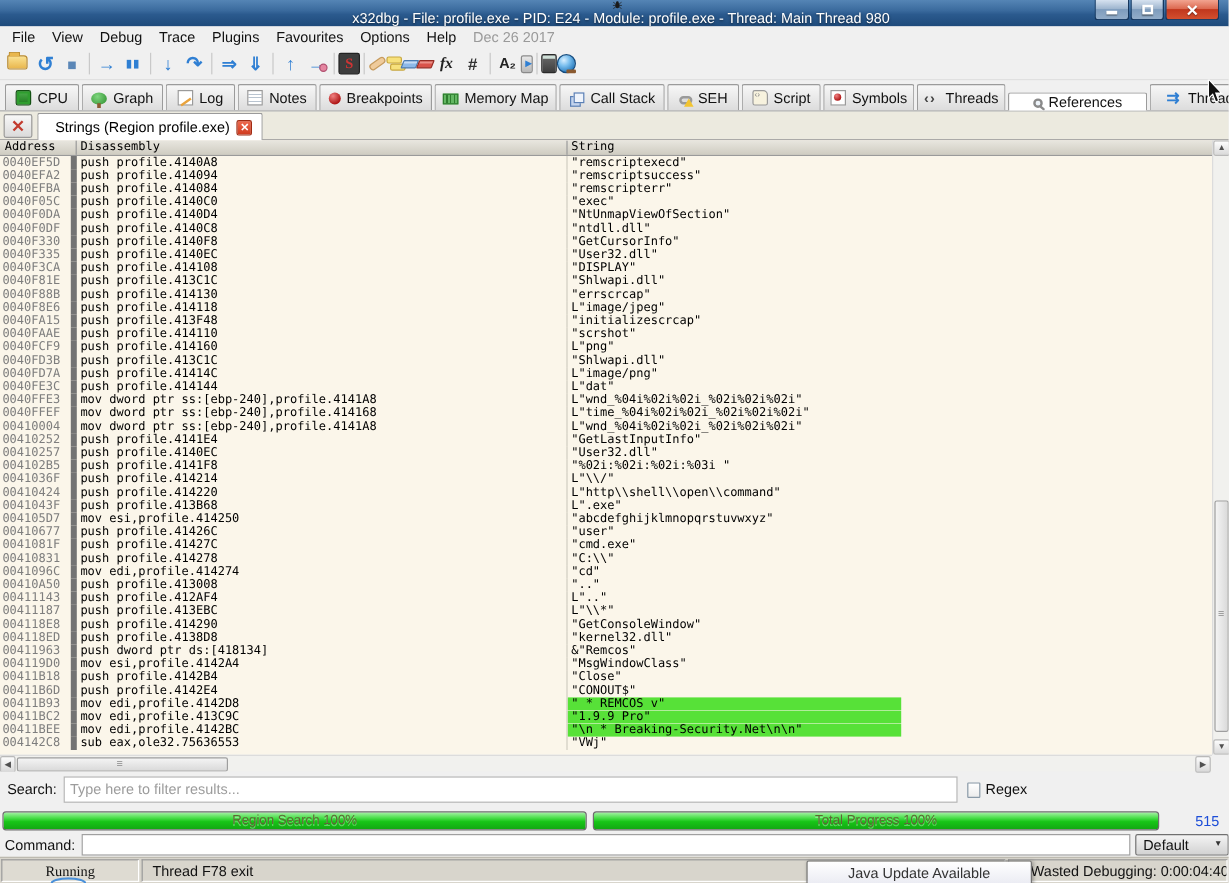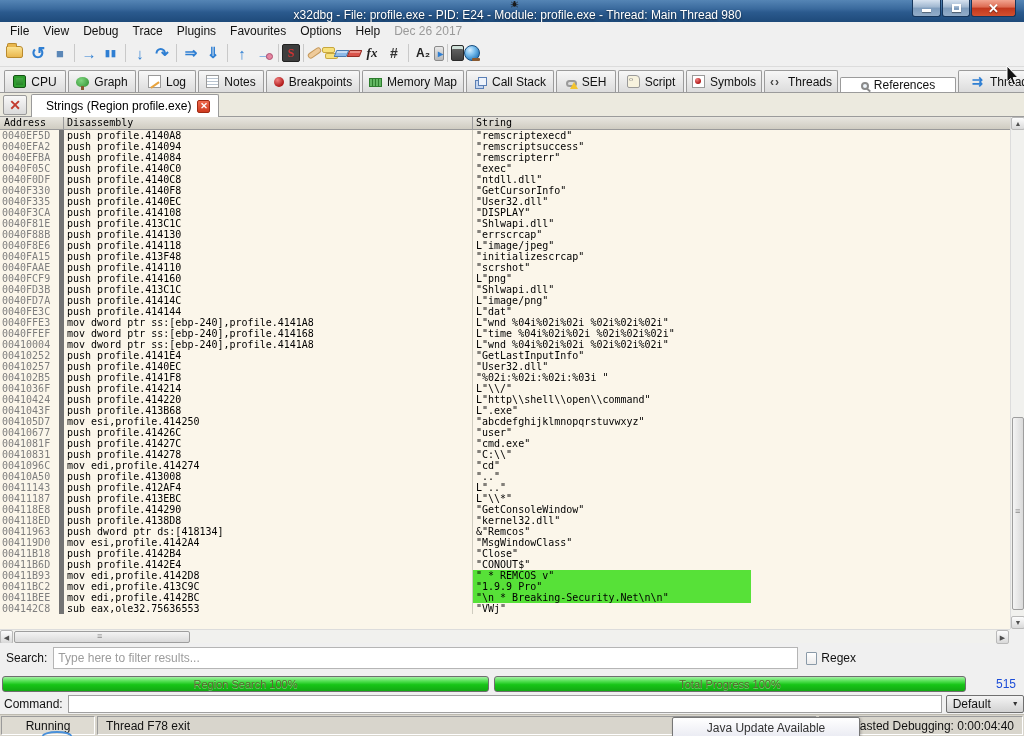--- a/index.html
+++ b/index.html
@@ -184,21 +184,21 @@
   .cmd-dd { width:78px; height:18px; margin-left:4px; border:1px solid #707070; border-radius:2px;
     background:linear-gradient(#f4f4f4,#d2d2d2); display:flex; align-items:center; justify-content:space-between;
     padding:0 4px 0 6px; color:#111; }
   .cmd-dd .dd-arr { font-size:7px; color:#333; }
 
   
   .statusbar { position:absolute; top:714px; left:0; width:1024px; height:22px; background:#d8d5cc;
     border-top:1px solid #bdbab0; display:flex; align-items:stretch; }
   .spanel { border:1px solid; border-color:#9a9a9a #fff #fff #9a9a9a; margin:1px 1px; padding:2px 8px;
     color:#111; background:#d8d5cc; white-space:nowrap; overflow:hidden; }
-  .spanel.state { width:94px; text-align:center; background:#dedbd2; }
+  .spanel.state { width:115px; text-align:center; background:#dedbd2;font-family:Liberation Serif, serif; }
   .spanel.msg { width:720px; }
   .spanel.wasted { flex:1; text-align:right; }
   .busy-arc { position:absolute; left:42px; top:731px; width:30px; height:10px;
     border:2px solid #4a90d9; border-radius:50%; border-bottom:none; background:transparent; }
 
   
   .tooltip { position:absolute; left:672px; top:717px; width:188px; height:22px;
     background:linear-gradient(#ffffff,#e9eaf2); border:1px solid #767676; border-radius:2px;
     display:flex; align-items:center; justify-content:center; color:#333; font-size:12px;
     box-shadow:1px 1px 3px rgba(0,0,0,.25); }
@@ -350,20 +350,21 @@
     <div class="thead">
       <span class="h-addr">Address</span>
       <span class="h-dis">Disassembly</span>
       <span class="h-str">String</span>
     </div>
     <div class="tbody">
         <div class="trow"><span class="c-addr">0040EF5D</span><span class="c-dis">push profile.4140A8</span><span class="c-str">"remscriptexecd"</span></div>
         <div class="trow"><span class="c-addr">0040EFA2</span><span class="c-dis">push profile.414094</span><span class="c-str">"remscriptsuccess"</span></div>
         <div class="trow"><span class="c-addr">0040EFBA</span><span class="c-dis">push profile.414084</span><span class="c-str">"remscripterr"</span></div>
         <div class="trow"><span class="c-addr">0040F05C</span><span class="c-dis">push profile.4140C0</span><span class="c-str">"exec"</span></div>
+        <div class="trow"><span class="c-addr">0040F0DA</span><span class="c-dis">push profile.4140D4</span><span class="c-str">"NtUnmapViewOfSection"</span></div>
         <div class="trow"><span class="c-addr">0040F0DF</span><span class="c-dis">push profile.4140C8</span><span class="c-str">"ntdll.dll"</span></div>
         <div class="trow"><span class="c-addr">0040F330</span><span class="c-dis">push profile.4140F8</span><span class="c-str">"GetCursorInfo"</span></div>
         <div class="trow"><span class="c-addr">0040F335</span><span class="c-dis">push profile.4140EC</span><span class="c-str">"User32.dll"</span></div>
         <div class="trow"><span class="c-addr">0040F3CA</span><span class="c-dis">push profile.414108</span><span class="c-str">"DISPLAY"</span></div>
         <div class="trow"><span class="c-addr">0040F81E</span><span class="c-dis">push profile.413C1C</span><span class="c-str">"Shlwapi.dll"</span></div>
         <div class="trow"><span class="c-addr">0040F88B</span><span class="c-dis">push profile.414130</span><span class="c-str">"errscrcap"</span></div>
         <div class="trow"><span class="c-addr">0040F8E6</span><span class="c-dis">push profile.414118</span><span class="c-str">L"image/jpeg"</span></div>
         <div class="trow"><span class="c-addr">0040FA15</span><span class="c-dis">push profile.413F48</span><span class="c-str">"initializescrcap"</span></div>
         <div class="trow"><span class="c-addr">0040FAAE</span><span class="c-dis">push profile.414110</span><span class="c-str">"scrshot"</span></div>
         <div class="trow"><span class="c-addr">0040FCF9</span><span class="c-dis">push profile.414160</span><span class="c-str">L"png"</span></div>

